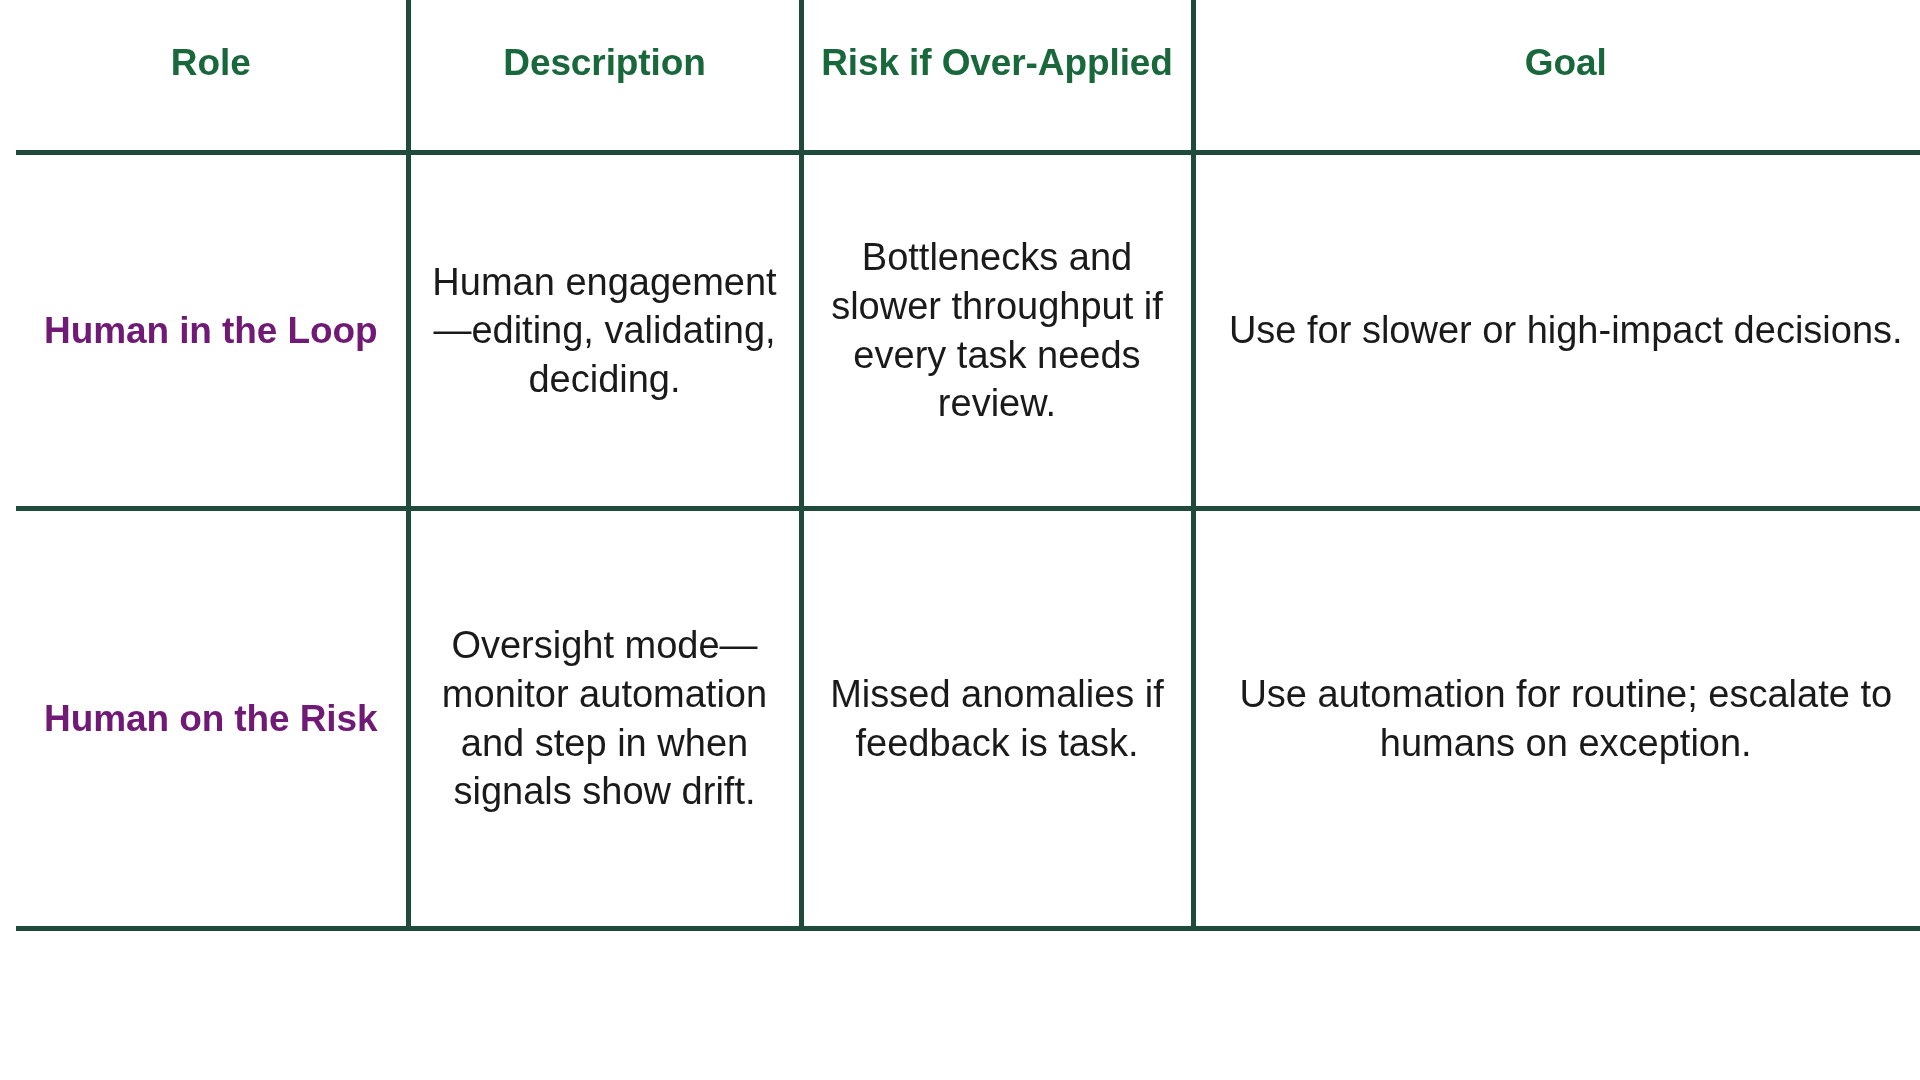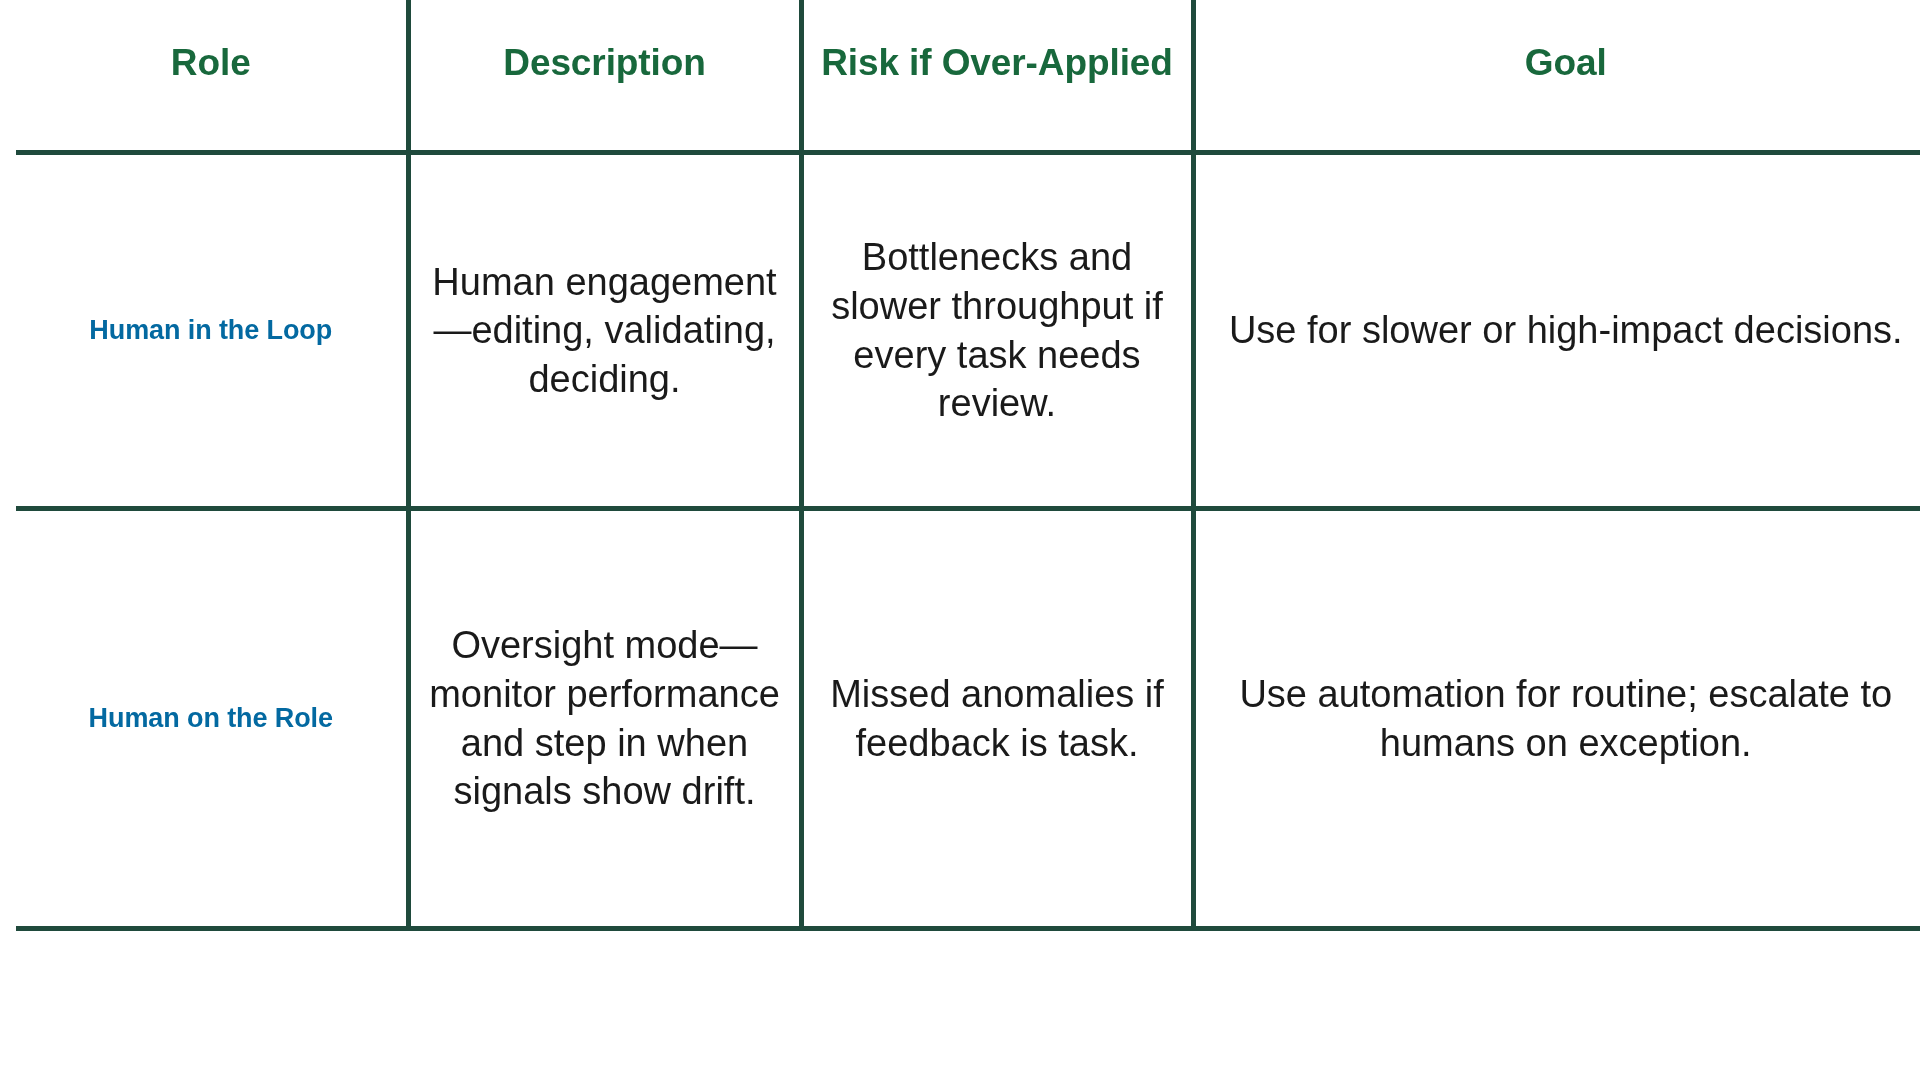--- a/index.html
+++ b/index.html
@@ -71,23 +71,23 @@
 
   tbody td {
     color: #1A1A1A;
     font-size: 38px;
     font-weight: 400;
     line-height: 1.28;
     font-stretch: condensed;
   }
 
   tbody td.role-cell {
-    color: #0369a1;
+    color: #701a75;
     font-weight: 700;
-    font-size: 27px;
+    font-size: 37px;
     letter-spacing: -0.1px;
   }
 
   .cell-text {
     display: block;
     max-width: 100%;
   }
 </style>
 </head>
 <body>
@@ -118,24 +118,24 @@
         </td>
         <td>
           <span class="cell-text">Bottlenecks and slower throughput if every task needs review.</span>
         </td>
         <td>
           <span class="cell-text">Use for slower or high-impact decisions.</span>
         </td>
       </tr>
       <tr class="row-2">
         <td class="role-cell">
-          <span class="cell-text">Human on the Role</span>
+          <span class="cell-text">Human on the Risk</span>
         </td>
         <td>
-          <span class="cell-text">Oversight mode—monitor performance and step in when signals show drift.</span>
+          <span class="cell-text">Oversight mode—monitor automation and step in when signals show drift.</span>
         </td>
         <td>
           <span class="cell-text">Missed anomalies if feedback is task.</span>
         </td>
         <td>
           <span class="cell-text">Use automation for routine; escalate to humans on exception.</span>
         </td>
       </tr>
     </tbody>
   </table>

